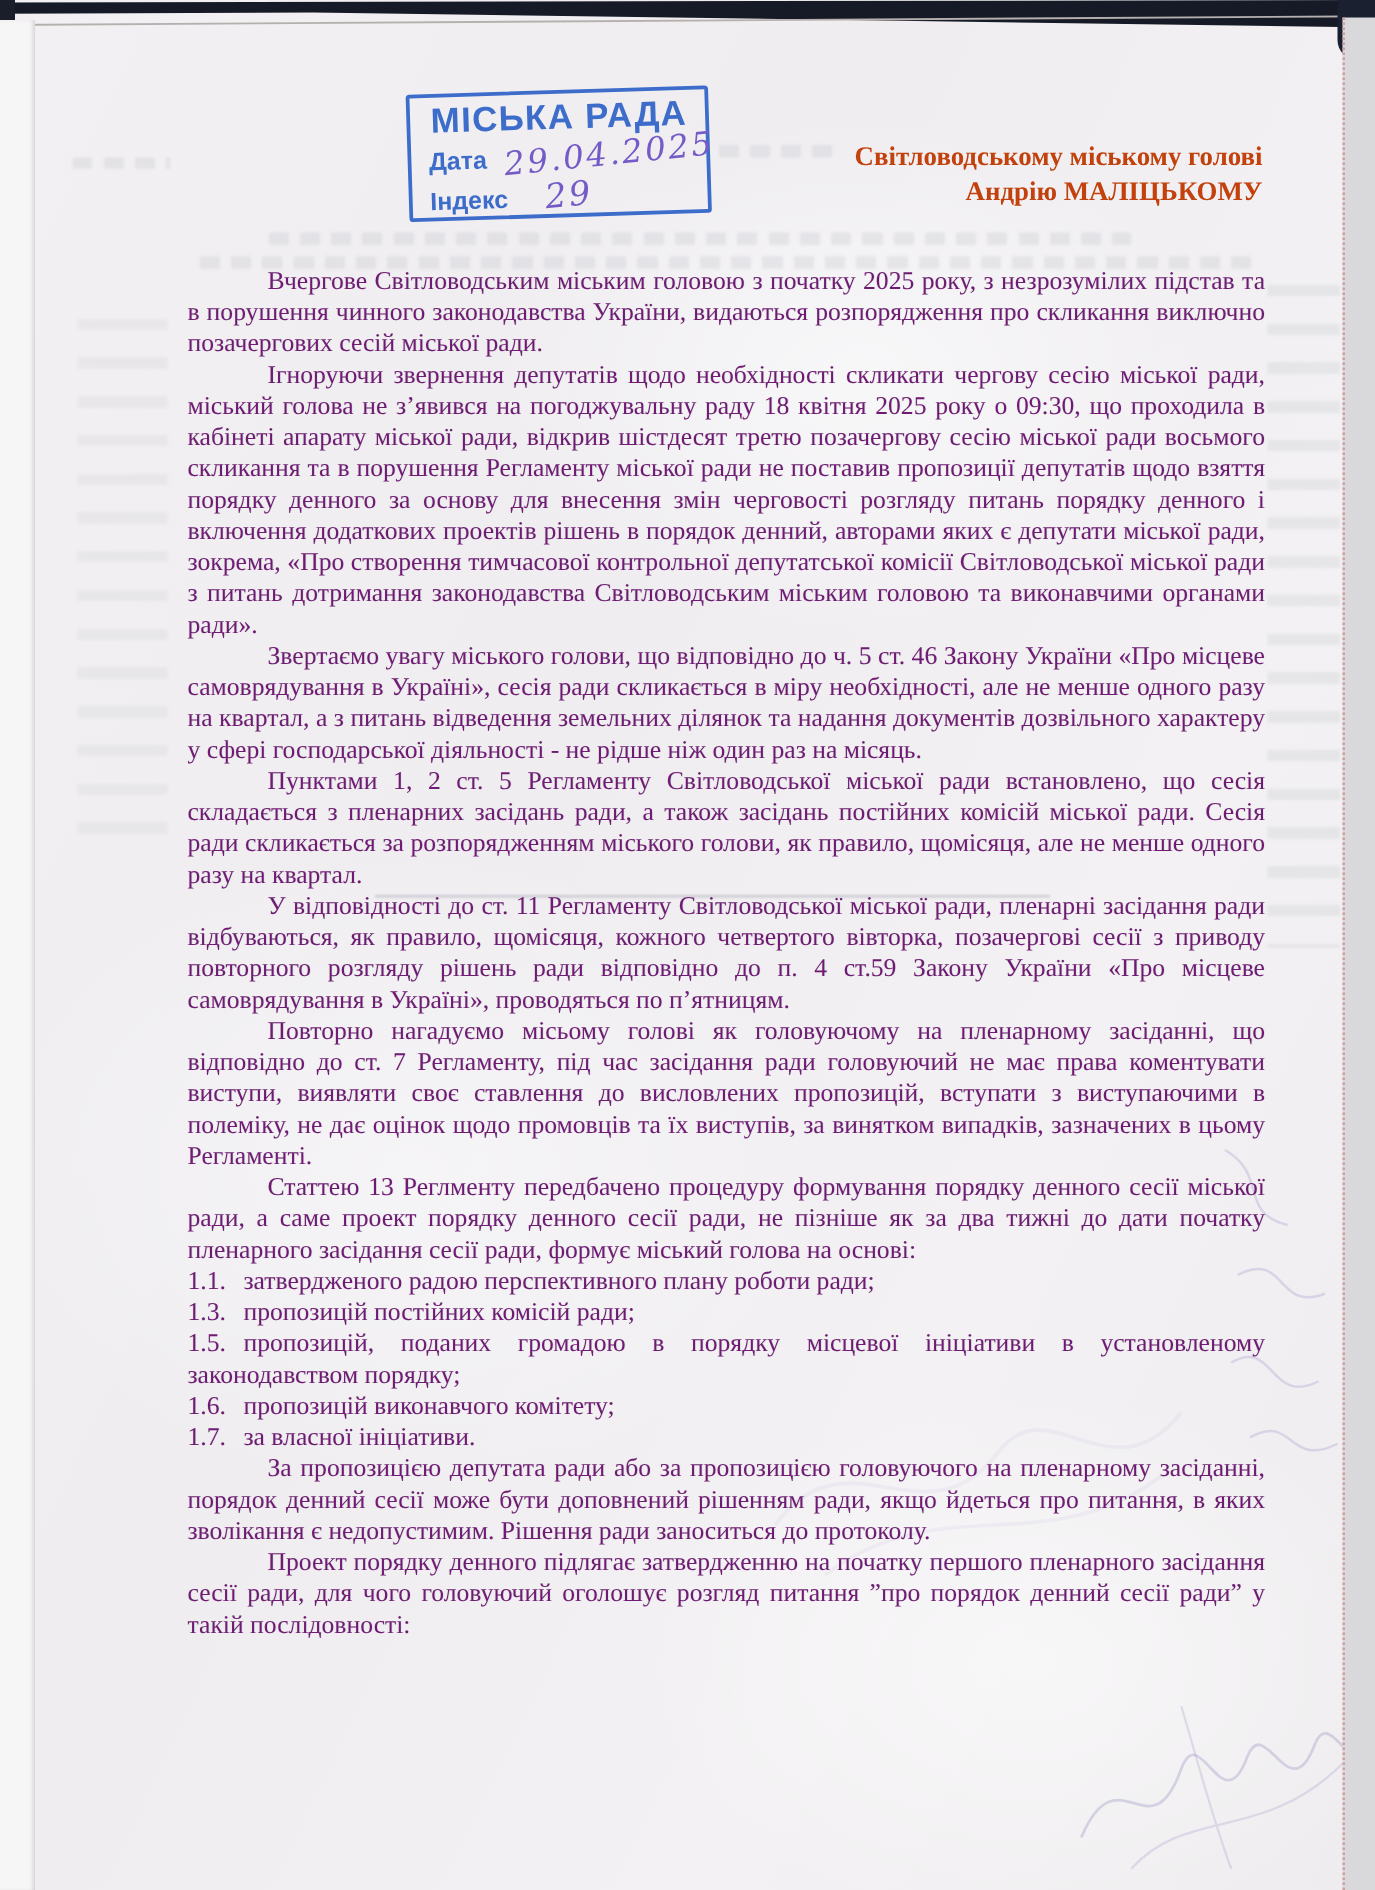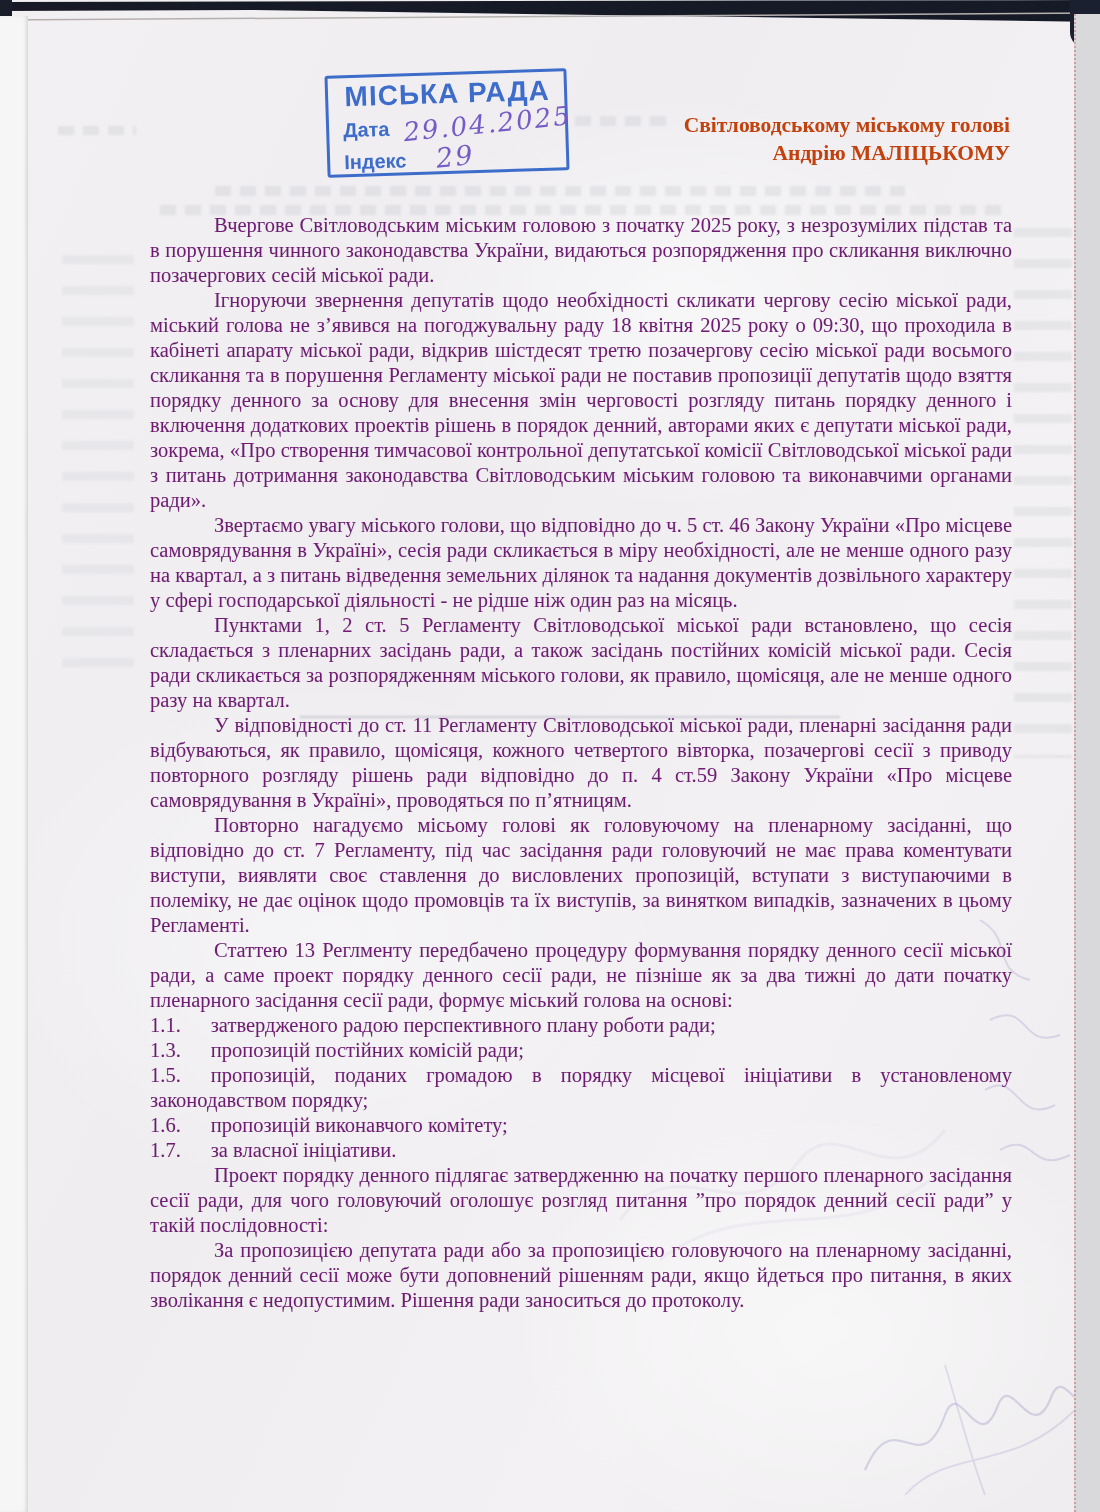--- a/index.html
+++ b/index.html
@@ -41,21 +41,21 @@
   
   .addressee{position:absolute;right:90px;top:112px;text-align:right;font-weight:bold;
              font-size:21.5px;line-height:27.5px;color:#c2410c;}
 
   
   .content{position:absolute;left:150px;top:213px;width:862px;
            font-size:20.5px;line-height:25px;color:#701a75;text-align:justify;
            text-shadow:0.6px 0 0 rgba(0,150,170,.10), -0.6px 0 0 rgba(190,150,40,.10);}
   .content p{margin:0;text-indent:64px;}
   .content p.li{text-indent:0;}
-  .li .num{margin-right:30px;}
+  .li .num{margin-right:14px;}
 
   
   .ghost-strip{position:absolute;filter:blur(1.3px);opacity:.55;
     background:repeating-linear-gradient(90deg, rgba(118,128,140,.22) 0 16px, rgba(118,128,140,0) 16px 25px);}
   .ghost-col{position:absolute;filter:blur(1.2px);opacity:.5;
     background:repeating-linear-gradient(180deg, rgba(112,122,136,.20) 0 9px, rgba(112,122,136,0) 9px 31px);}
   .ghost-underline{position:absolute;height:2px;background:rgba(95,105,125,.25);filter:blur(.8px);}
   .squiggle{position:absolute;}
 
 </style>
@@ -117,15 +117,15 @@
   <p>У відповідності до ст. 11 Регламенту Світловодської міської ради, пленарні засідання ради відбуваються, як правило, щомісяця, кожного четвертого вівторка, позачергові сесії з приводу повторного розгляду рішень ради відповідно до п. 4 ст.59 Закону України «Про місцеве самоврядування в Україні», проводяться по п’ятницям.</p>
   <p>Повторно нагадуємо місьому голові як головуючому на пленарному засіданні, що відповідно до ст. 7 Регламенту, під час засідання ради головуючий не має права коментувати виступи, виявляти своє ставлення до висловлених пропозицій, вступати з виступаючими в полеміку, не дає оцінок щодо промовців та їх виступів, за винятком випадків, зазначених в цьому Регламенті.</p>
   <p>Статтею 13 Реглменту передбачено процедуру формування порядку денного сесії міської ради, а саме проект порядку денного сесії ради, не пізніше як за два тижні до дати початку пленарного засідання сесії ради, формує міський голова на основі:</p>
 
   <p class="li"><span class="num">1.1.</span><span>затвердженого радою перспективного плану роботи ради;</span></p>
   <p class="li"><span class="num">1.3.</span><span>пропозицій постійних комісій ради;</span></p>
   <p class="li"><span class="num">1.5.</span><span>пропозицій, поданих громадою в порядку місцевої ініціативи в установленому законодавством порядку;</span></p>
   <p class="li"><span class="num">1.6.</span><span>пропозицій виконавчого комітету;</span></p>
   <p class="li"><span class="num">1.7.</span><span>за власної ініціативи.</span></p>
 
+  <p>За пропозицією депутата ради або за пропозицією головуючого на пленарному засіданні, порядок денний сесії може бути доповнений рішенням ради, якщо йдеться про питання, в яких зволікання є недопустимим. Рішення ради заноситься до протоколу.</p>
   <p>Проект порядку денного підлягає затвердженню на початку першого пленарного засідання сесії ради, для чого головуючий оголошує розгляд питання ”про порядок денний сесії ради” у такій послідовності:</p>
-  <p>За пропозицією депутата ради або за пропозицією головуючого на пленарному засіданні, порядок денний сесії може бути доповнений рішенням ради, якщо йдеться про питання, в яких зволікання є недопустимим. Рішення ради заноситься до протоколу.</p>
 </div>
 
 </body></html>

